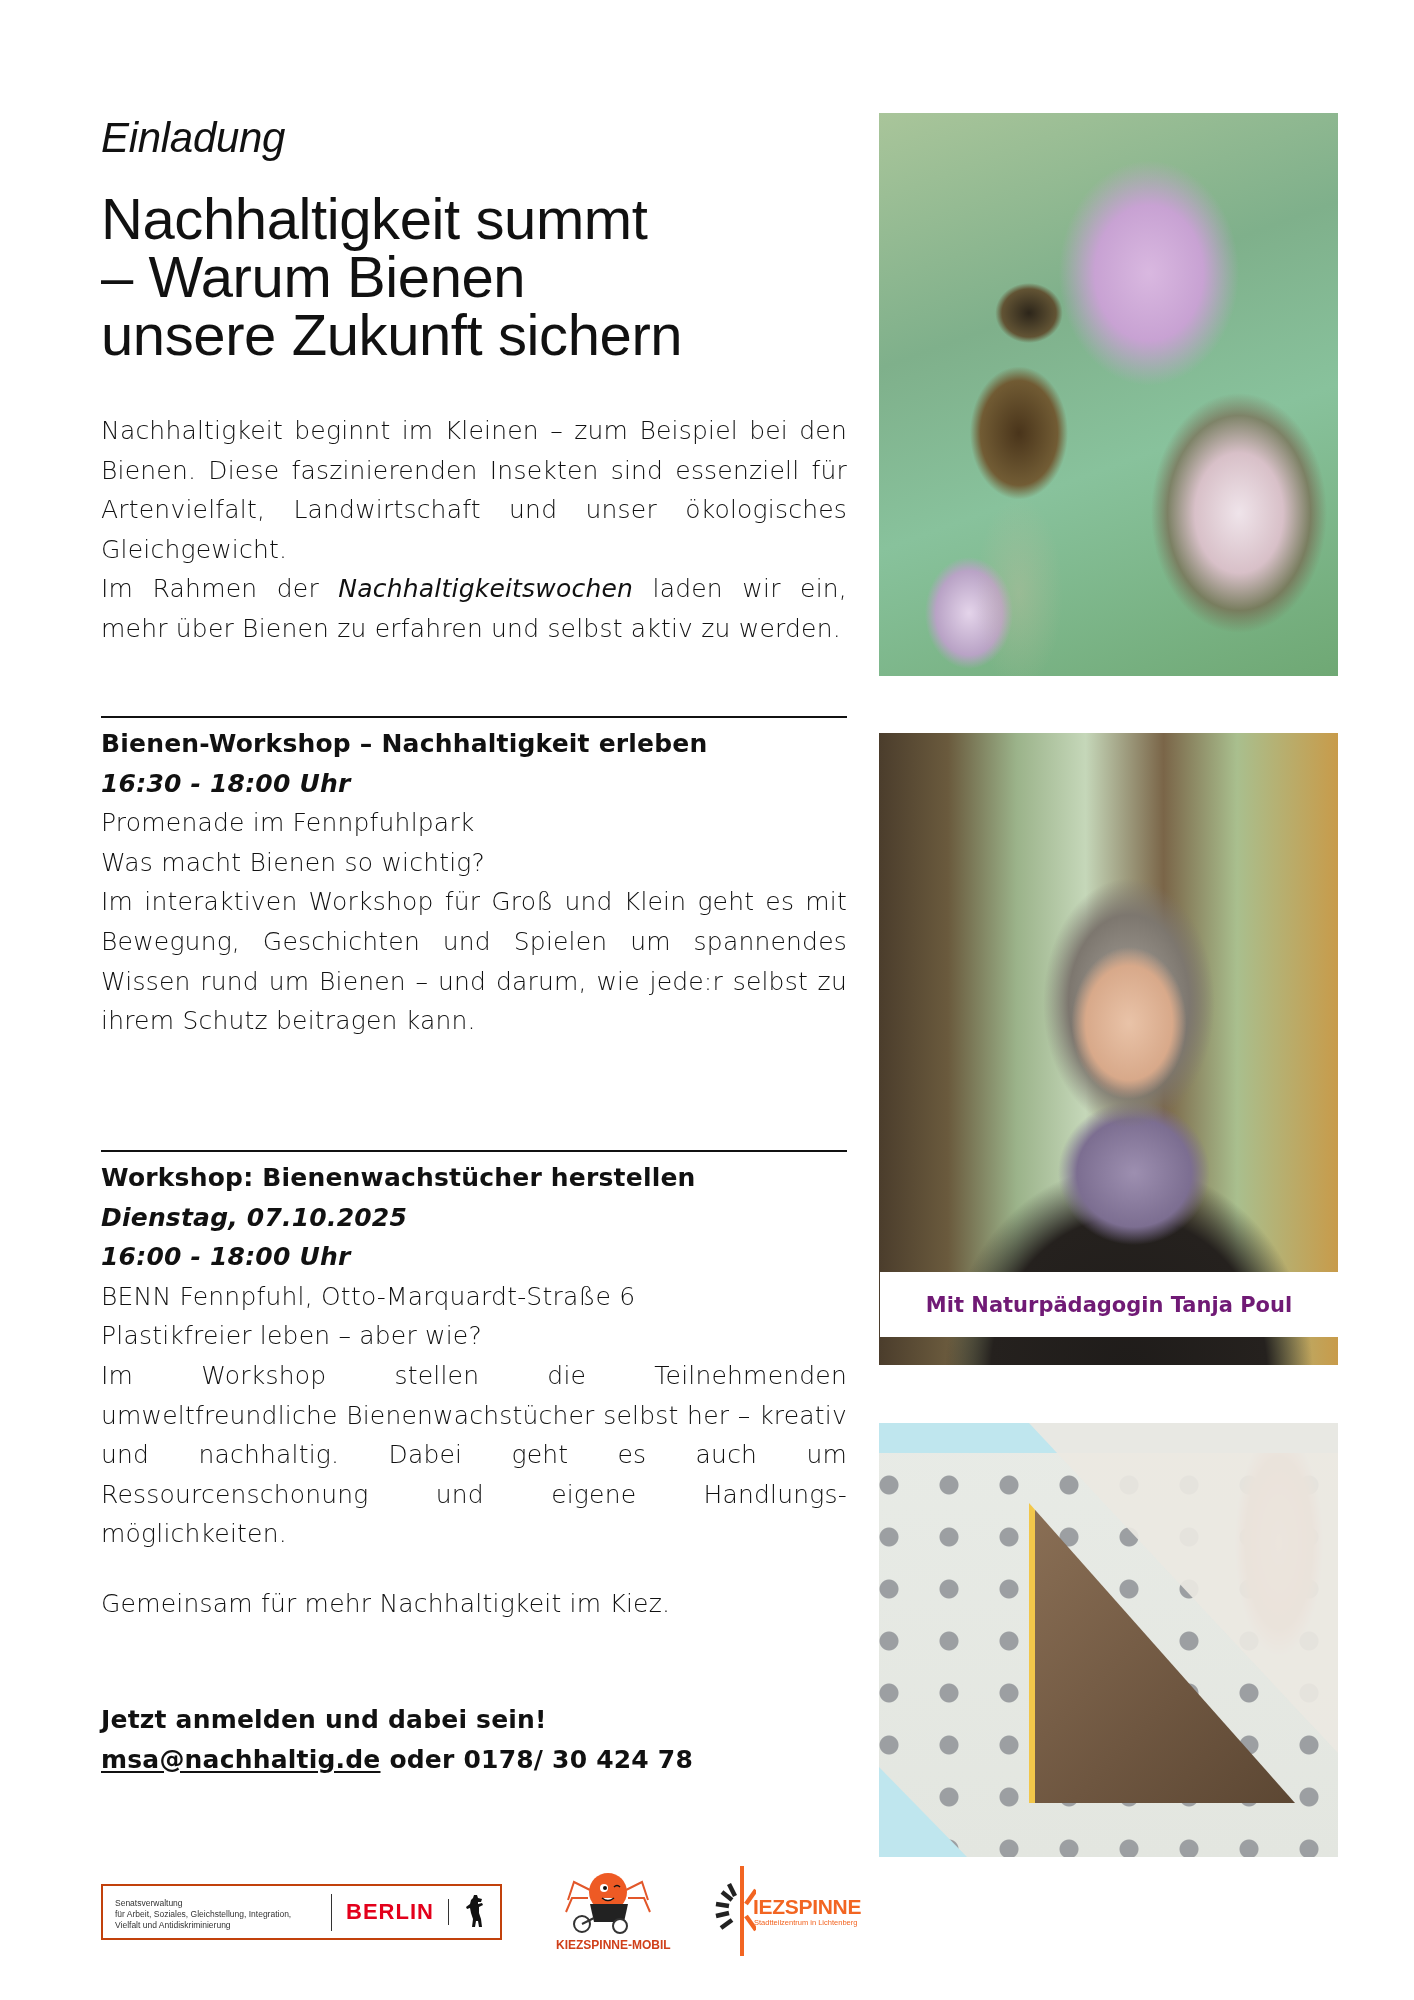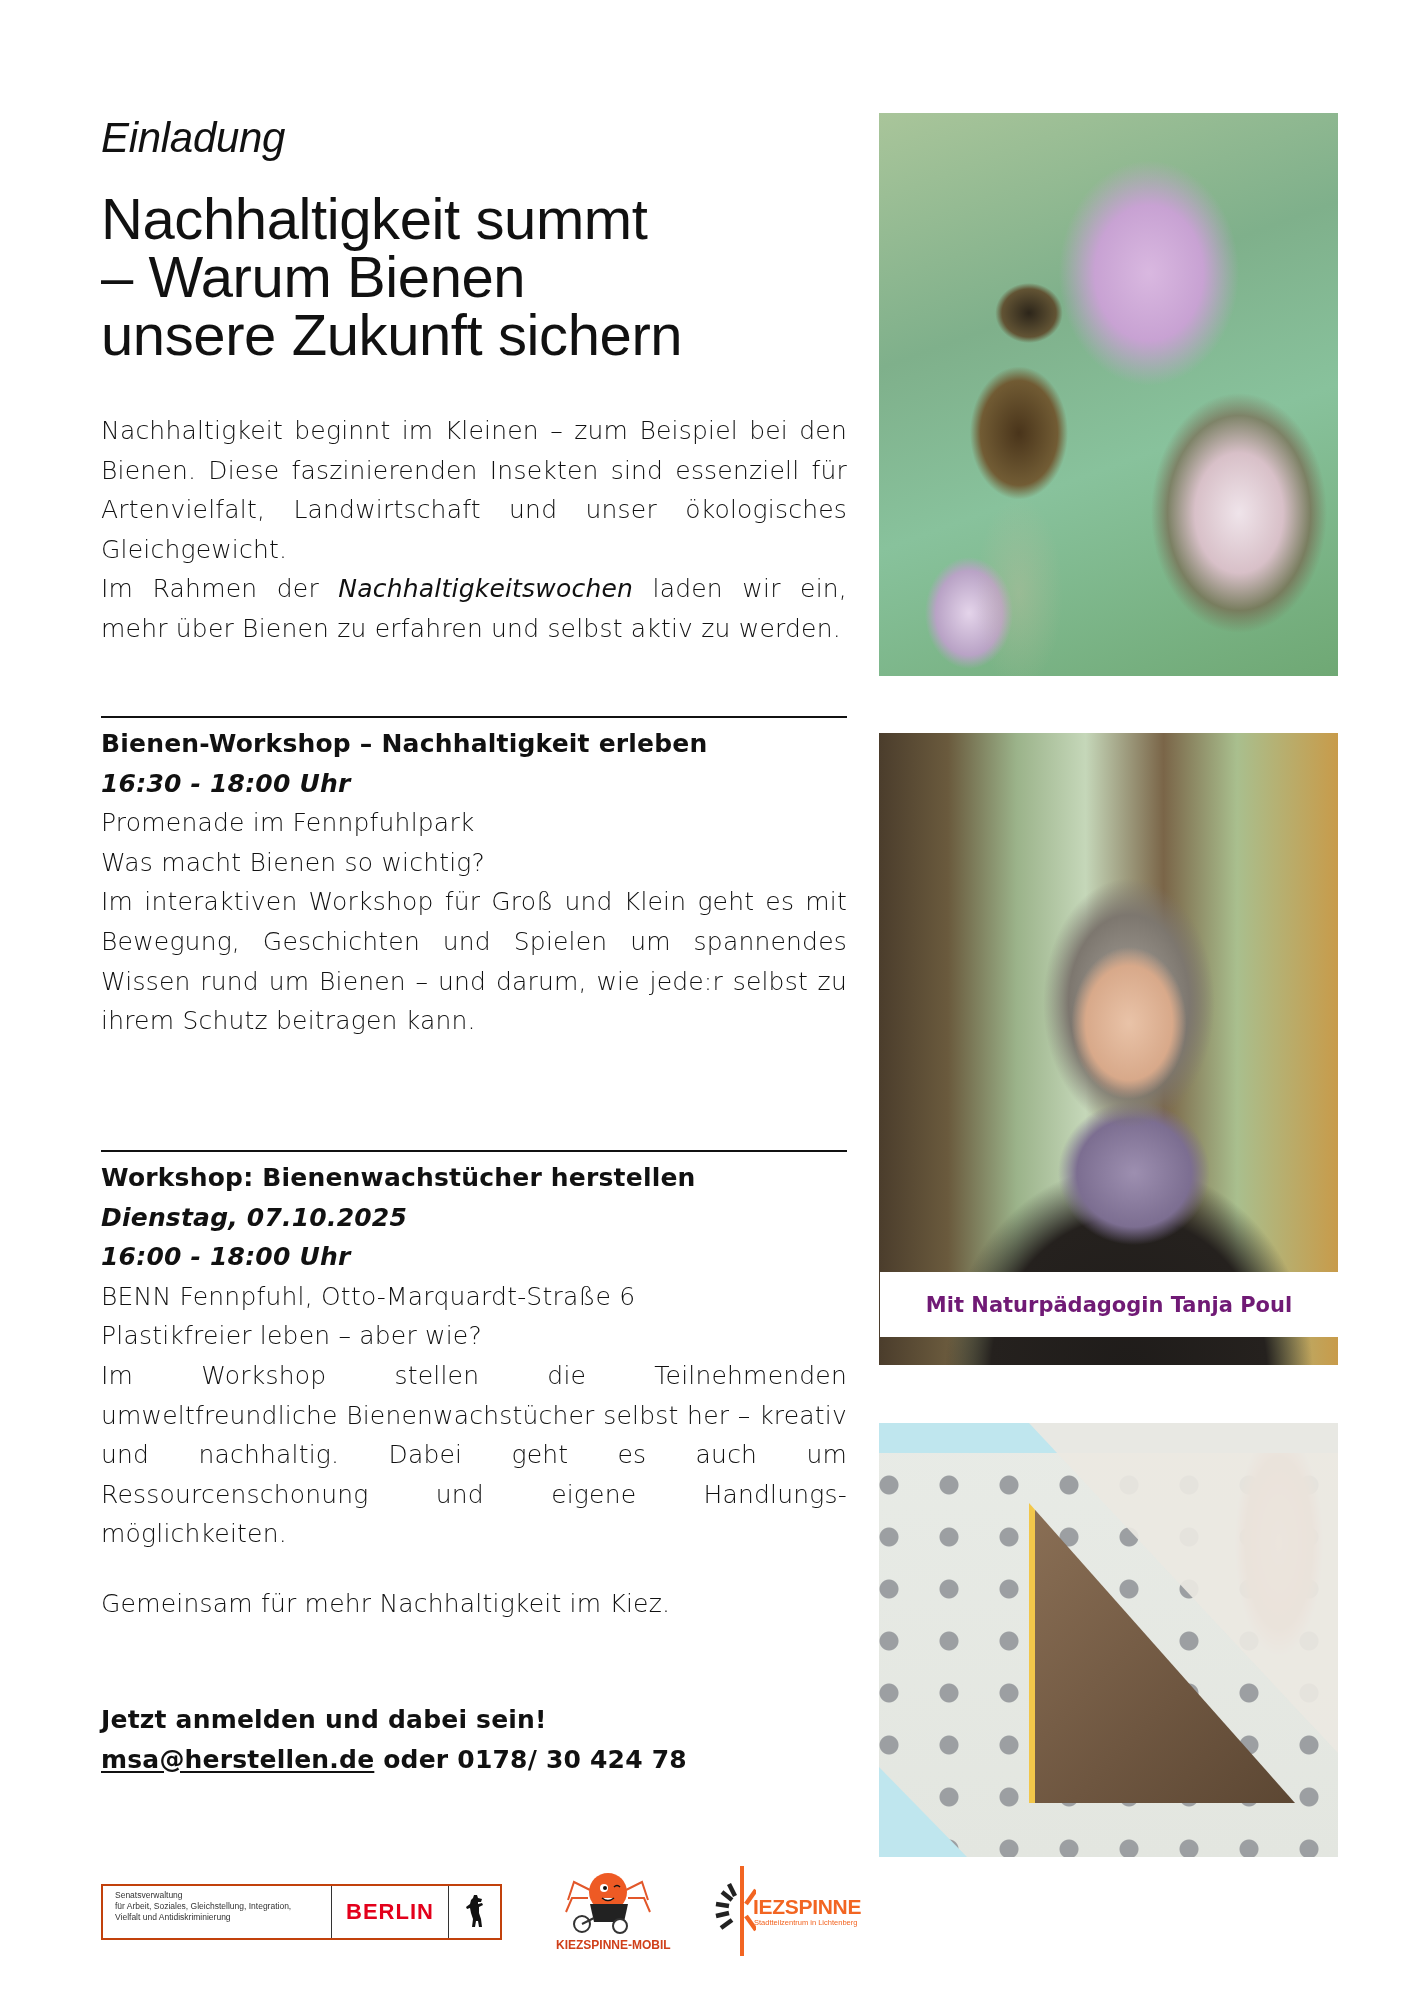--- a/index.html
+++ b/index.html
@@ -57,21 +57,21 @@
         linear-gradient(180deg, #e8ebe6 0%, #e3e6e0 100%); }
     .sandwich-photo .bread { position: absolute; left: 150px; top: 80px; width: 260px; height: 300px;
       background: linear-gradient(135deg, #8a6f55 0%, #6e5640 60%, #5c4733 100%);
       clip-path: polygon(0 0, 100% 100%, 0 100%); border-left: 6px solid #f2c74a; }
     .sandwich-photo .paper { position: absolute; left: 150px; top: 0px; width: 309px; height: 330px;
       background: rgba(236,232,226,0.92);
       clip-path: polygon(0 0, 100% 0, 100% 100%); }
     .sandwich-photo .sky { position: absolute; left: 0; bottom: 0; width: 110px; height: 90px; background: #bfe6ee; clip-path: polygon(0 0, 80% 100%, 0 100%); }
     .sandwich-photo .sky2 { position: absolute; left: 0; top: 0; width: 459px; height: 30px; background: #bfe6ee; }
 
-    .berlin-logo { left: 101px; top: 1884px; width: 401px; height: 56px; border: 2px solid #c2410c; border-top-width: 2px; box-sizing: border-box; display: flex; background: #fff; }
+    .berlin-logo { left: 101px; top: 1884px; width: 401px; height: 56px; border: 2px solid #c2410c; border-top-width: 2px; box-sizing: border-box; display: flex; background: #fff; align-items: center; }
     .berlin-logo .sen { width: 229px; border-right: 1.5px solid #333; padding: 4px 0 0 12px; box-sizing: border-box; font-family: "Liberation Sans", sans-serif; font-size: 8.5px; line-height: 11px; color: #333; }
     .berlin-logo .sen span { display: block; white-space: nowrap; }
     .berlin-logo .word { width: 116px; border-right: 1.5px solid #333; display: flex; align-items: center; justify-content: center; font-family: "Liberation Sans", sans-serif; font-weight: 700; font-size: 22px; color: #e3001b; letter-spacing: 1px; }
     .berlin-logo .bear { flex: 1; display: flex; align-items: center; justify-content: center; }
 
     .mobil-logo { left: 560px; top: 1868px; width: 100px; height: 90px; }
     .mobil-logo .label { position: absolute; left: -4px; top: 70px; width: 110px; text-align: center; font-family: "Liberation Sans", sans-serif; font-weight: 700; font-size: 12px; color: #d0401a; white-space: nowrap; }
 
     .kiez-logo { left: 712px; top: 1866px; width: 170px; height: 90px; }
     .kiez-logo .word { position: absolute; left: 41px; top: 30px; font-family: "Liberation Sans", sans-serif; font-weight: 700; font-size: 21px; line-height: 22px; color: #f26522; letter-spacing: -0.3px; white-space: nowrap; }
@@ -110,21 +110,21 @@
   <div class="time">16:00 - 18:00 Uhr</div>
   <div class="line">BENN Fennpfuhl, Otto-Marquardt-Straße 6</div>
   <div class="line">Plastikfreier leben – aber wie?</div>
   <div class="justify">Im Workshop stellen die Teilnehmenden umweltfreundliche Bienenwachstücher selbst her – kreativ und nachhaltig. Dabei geht es auch um Ressourcenschonung und eigene Handlungs-möglichkeiten.</div>
 </section>
 
 <div class="abs closing body-text">Gemeinsam für mehr Nachhaltigkeit im Kiez.</div>
 
 <div class="abs cta body-text" style="font-weight:700;">
   <div>Jetzt anmelden und dabei sein!</div>
-  <div style="white-space:nowrap;"><a href="mailto:msa@kiezspinne.de">msa@herstellen.de</a><span style="white-space:pre;"> oder </span><span>0178/ 30 424 78</span></div>
+  <div style="white-space:nowrap;"><a href="mailto:msa@kiezspinne.de">msa@nachhaltig.de</a><span style="white-space:pre;"> oder </span><span>0178/ 30 424 78</span></div>
 </div>
 
 <div class="abs photo bee-photo" aria-label="bee-on-blackberry-flower-photo"></div>
 
 <div class="abs photo portrait-photo"></div>
 <div class="abs portrait-caption">Mit Naturpädagogin Tanja Poul</div>
 
 <div class="abs photo sandwich-photo" aria-label="beeswax-wrap-sandwich-photo">
   <div class="sky2"></div>
   <div class="paper"></div>

